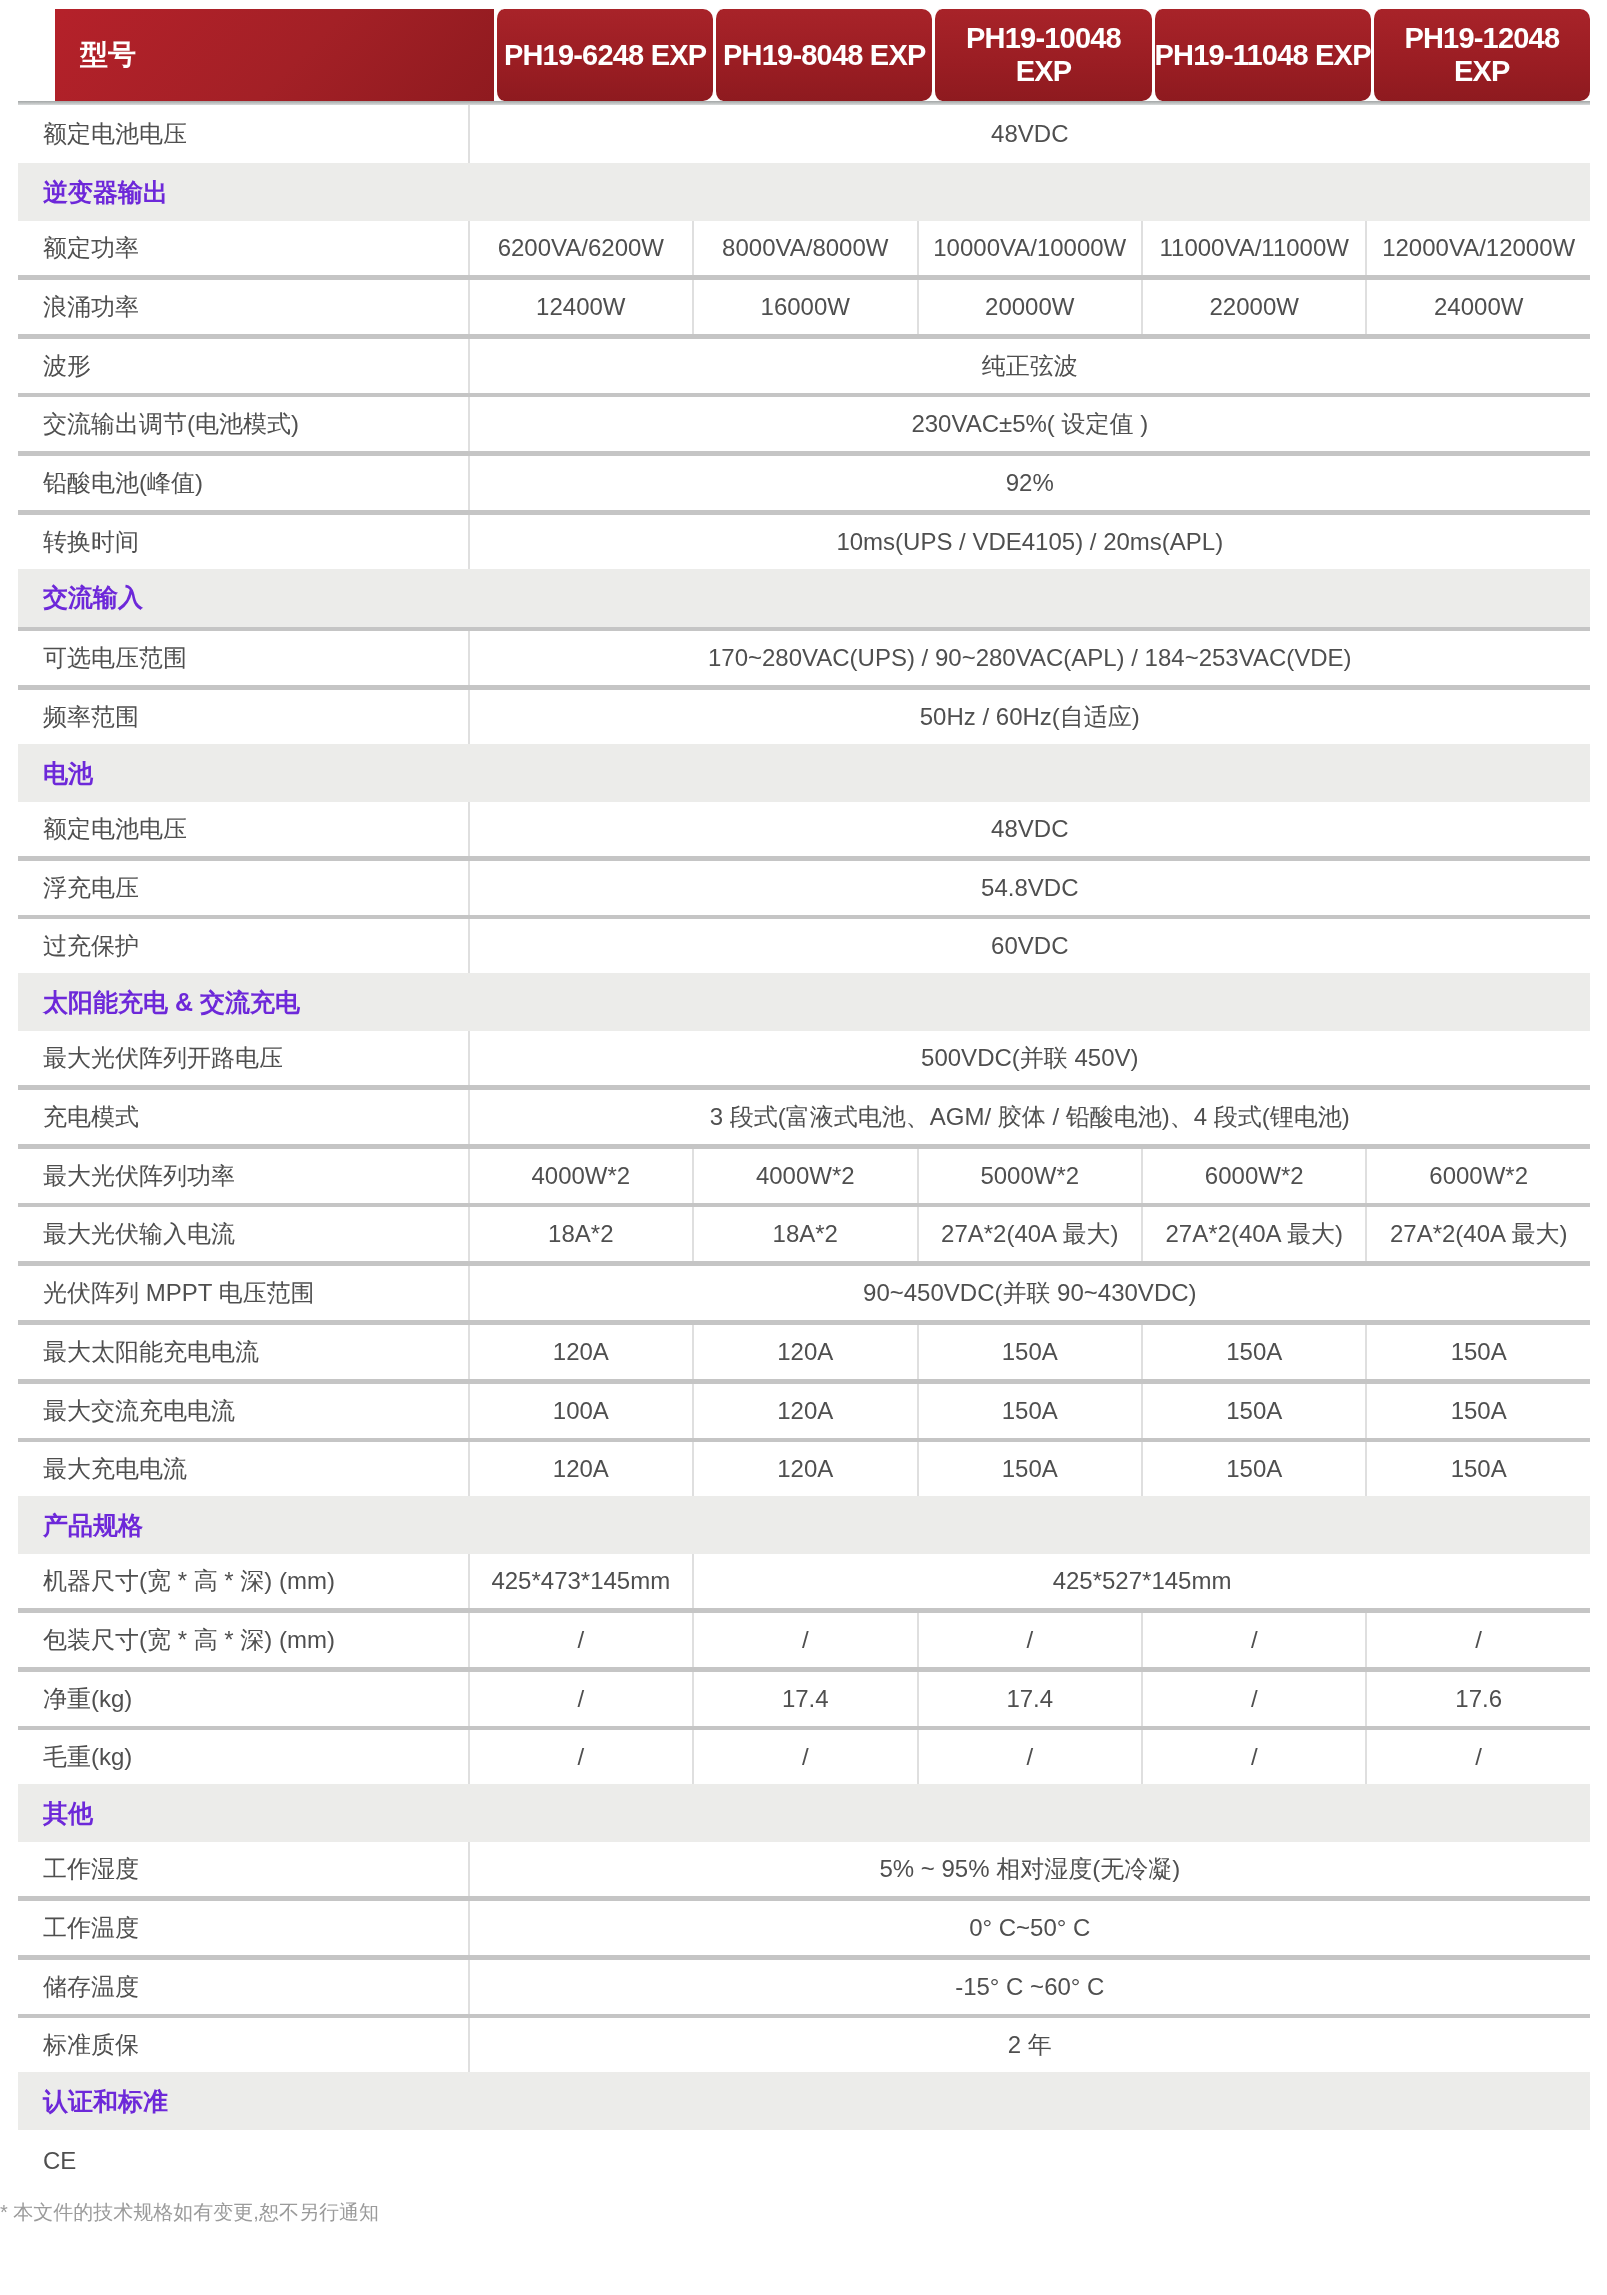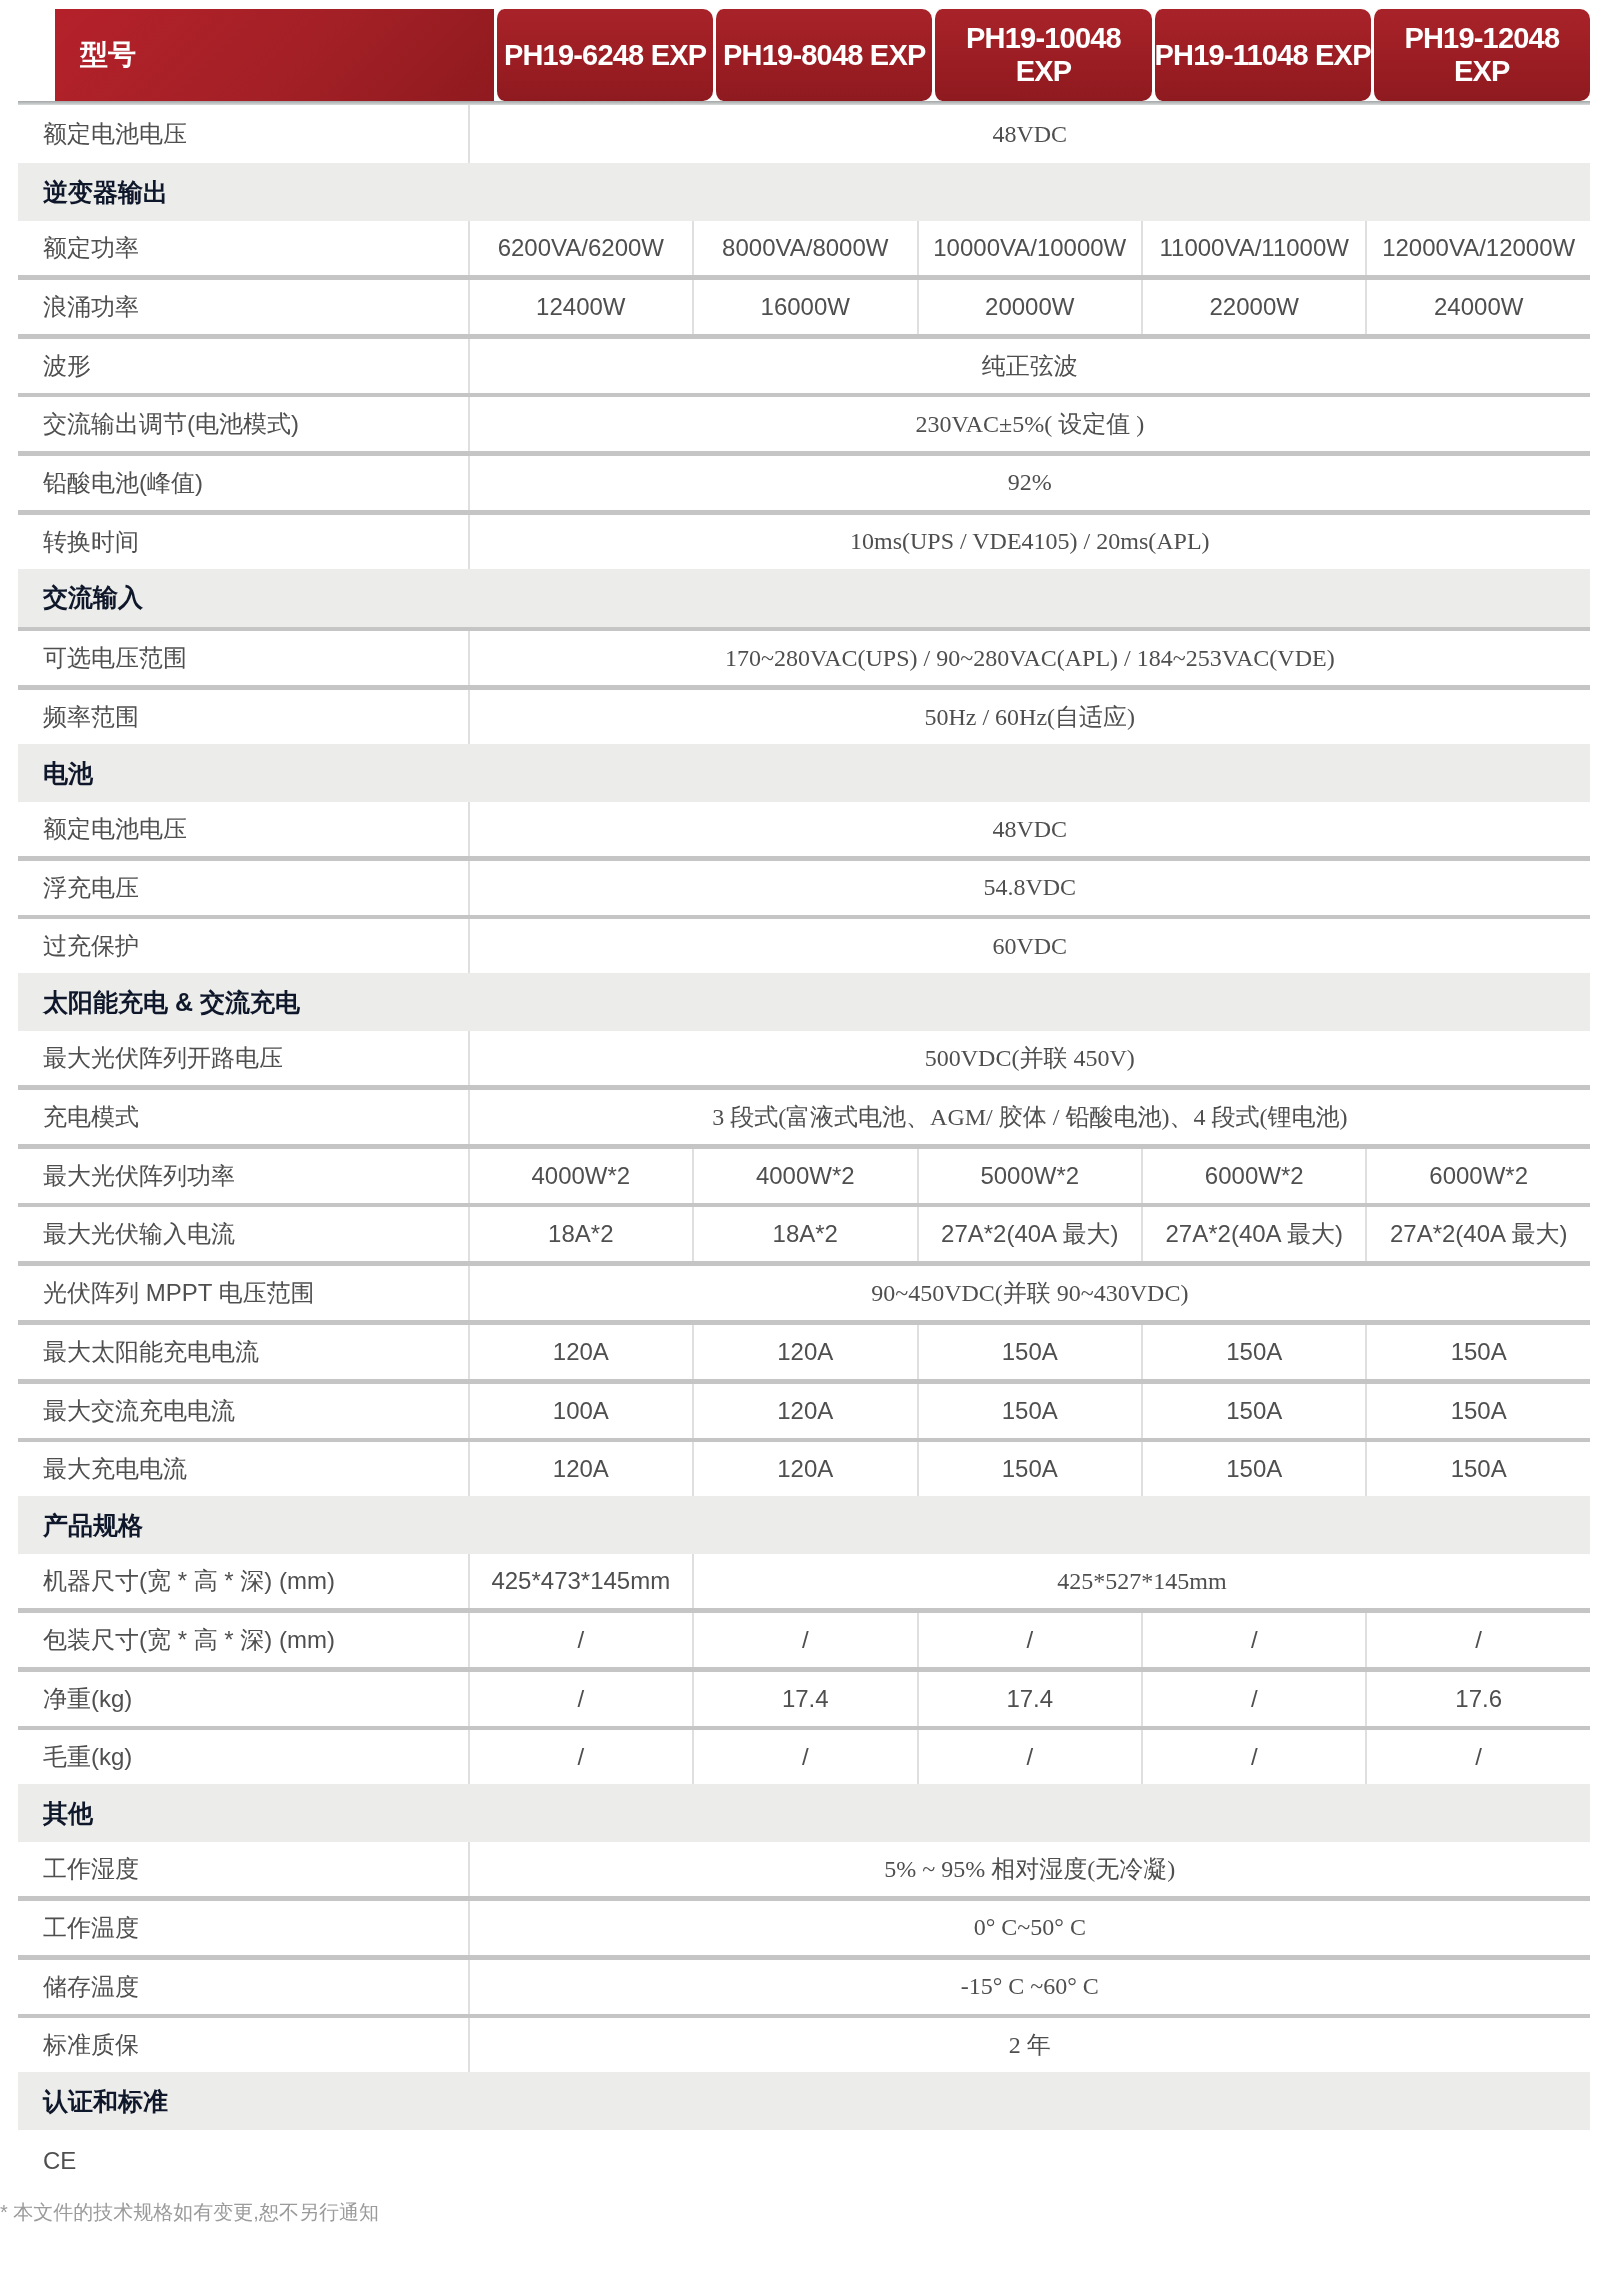--- a/index.html
+++ b/index.html
@@ -14,24 +14,24 @@
              background:linear-gradient(180deg,#a82329 0%,#9a1d23 60%,#8e1a1f 100%);
              color:#fff;font-weight:bold;font-size:29px;display:flex;align-items:center;justify-content:center;text-align:center;letter-spacing:-0.8px;border-radius:10px;}
   .hdr-shadow{height:3.9px;background:linear-gradient(180deg,#a2a6a6,#d9dbdb);}
   
   .row{display:flex;height:54px;background:#fff;}
   .row.tall{height:58px;}
   .row.ce{height:62px;}
   .cell{display:flex;align-items:center;font-size:24px;color:#4f4f4f;box-sizing:border-box;}
   .lbl{width:28.6%;padding-left:25px;}
   .val{width:14.28%;justify-content:center;text-align:center;border-left:2.3px solid #dfdfdf;}
-  .mg{flex:1;justify-content:center;text-align:right;border-left:2.3px solid #dfdfdf;font-family:Liberation Serif, serif;}
+  .mg{flex:1;justify-content:center;text-align:right;border-left:2.3px solid #dfdfdf;}
   .grv{height:4.7px;background:#c5c5c5;}
   .sec{height:58px;background:#ececea;display:flex;align-items:center;padding-left:25px;box-sizing:border-box;
-       font-weight:bold;font-size:25px;color:#0f172a;}
+       font-weight:bold;font-size:25px;color:#6d28d9;}
   .footer{margin:6.2px 18px 0 0;text-align:left;font-size:20px;color:#9b9b9b;}
 </style>
 </head>
 <body>
 
 <div class="wrap">
 
   <div class="hdr">
     <div class="hdr-label">型号</div>
     <div class="hdr-model">PH19-6248 EXP</div>

